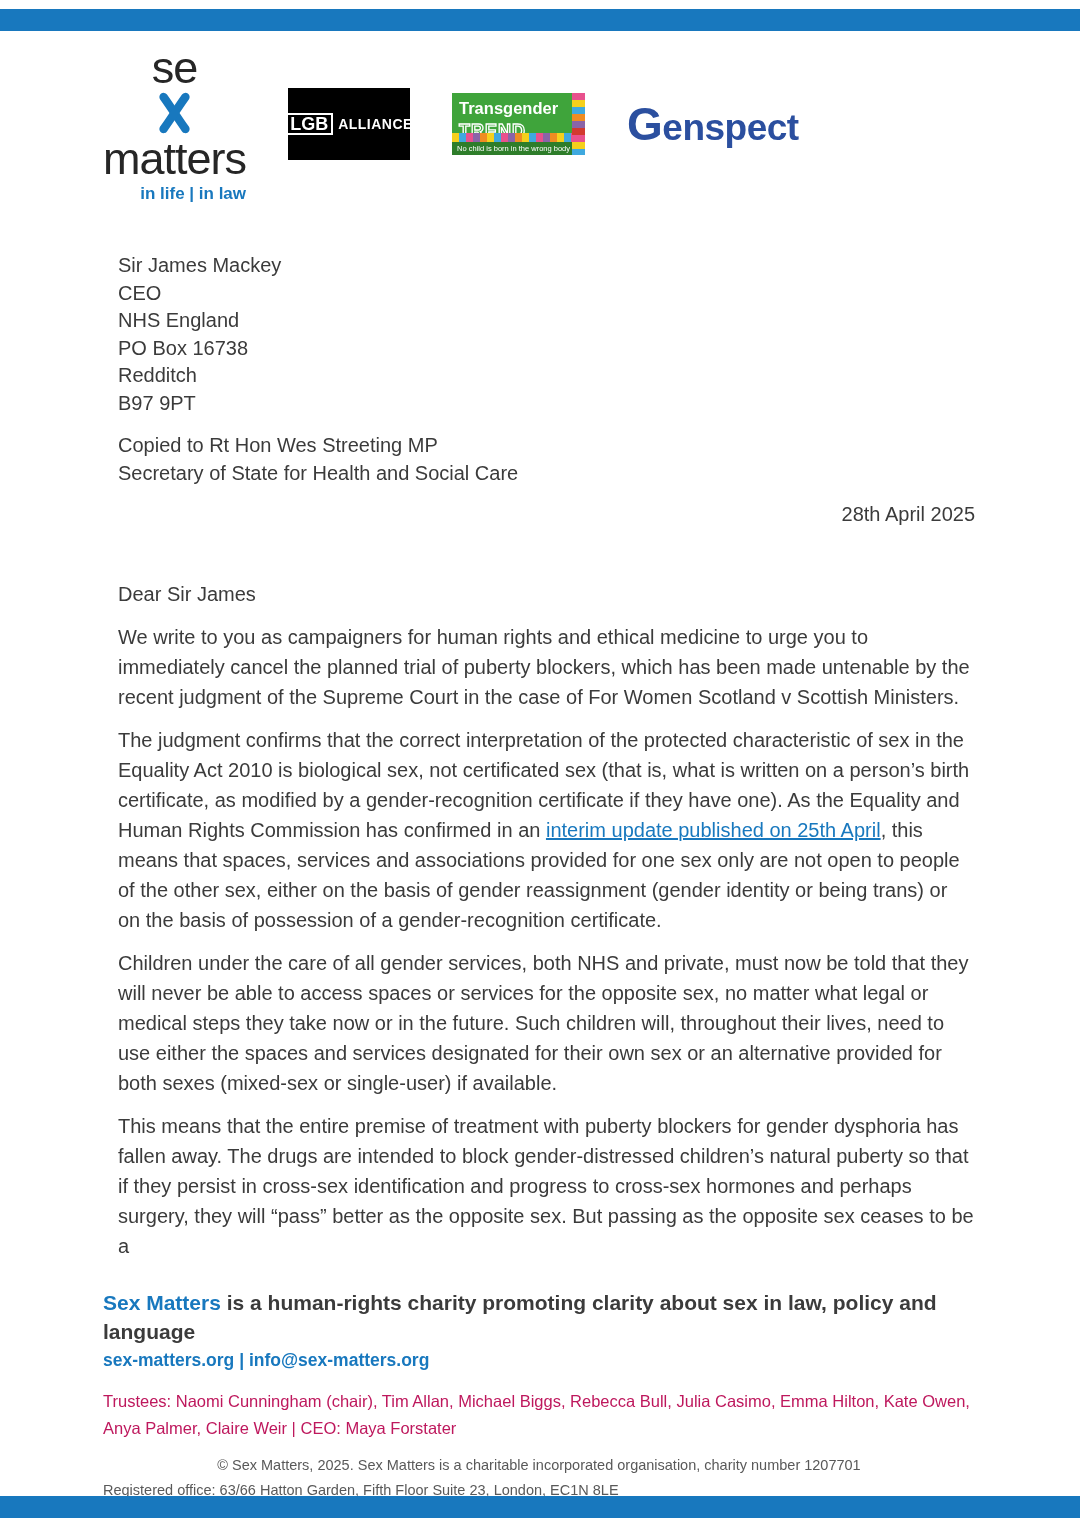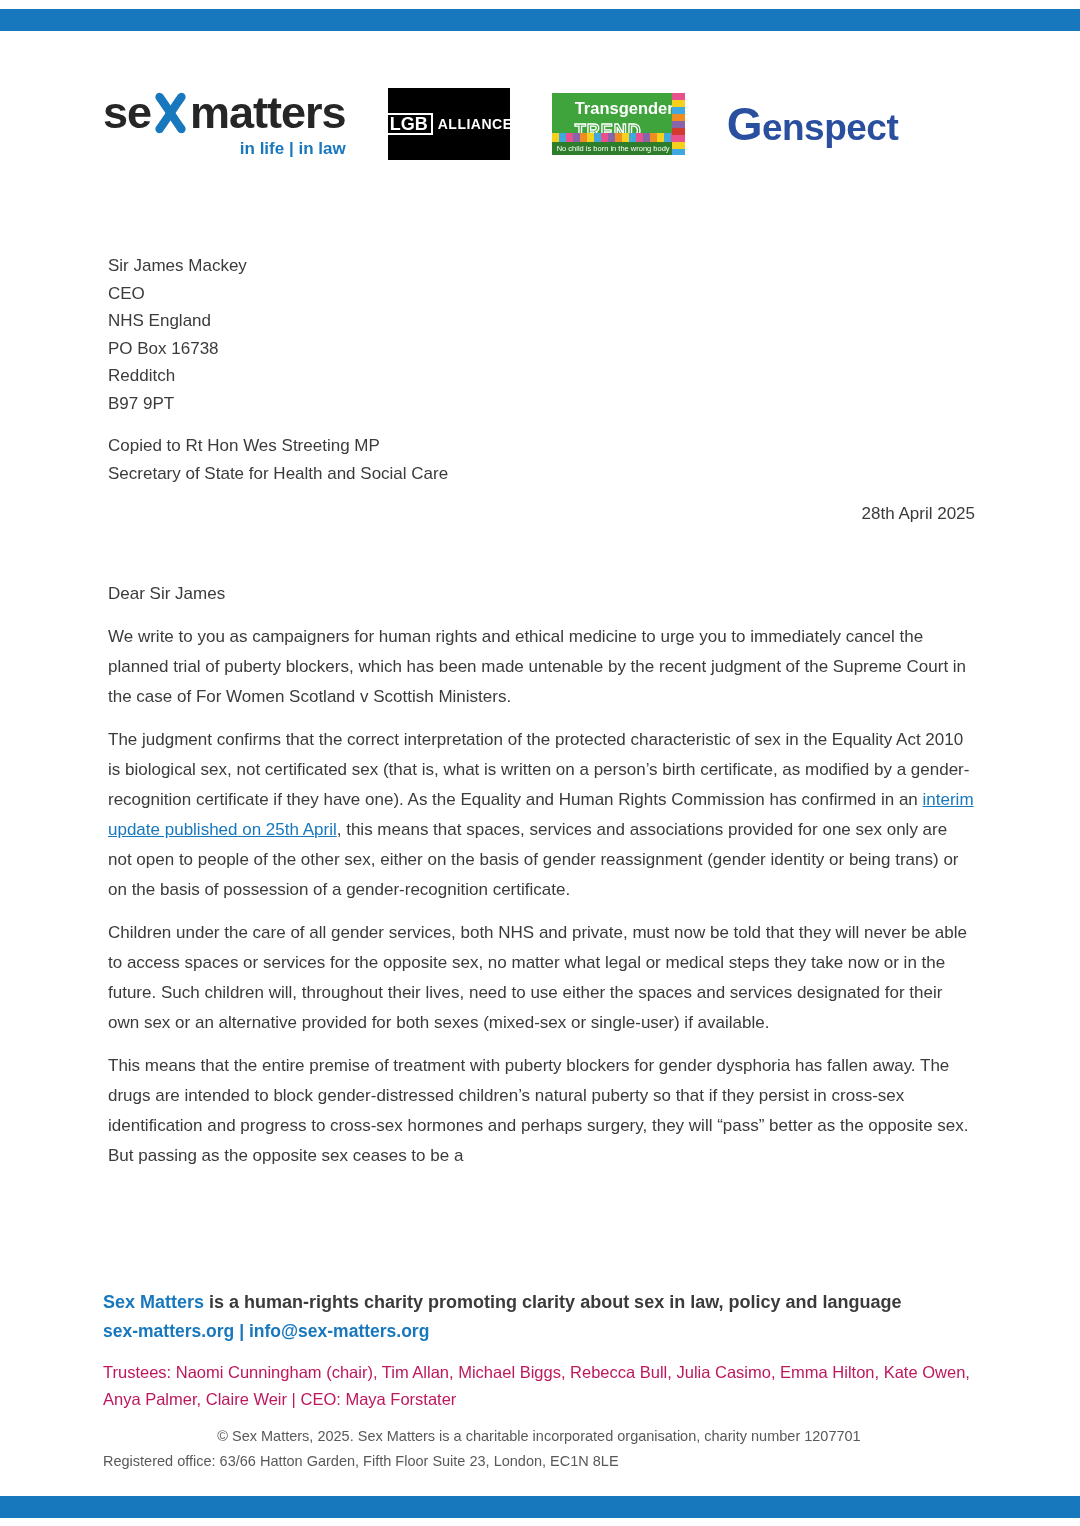--- a/index.html
+++ b/index.html
@@ -31,43 +31,43 @@
     top: 84px; left: 103px; right: 103px;
     height: 80px;
     display: flex;
     align-items: center;
     gap: 42px;
   }
 
   .sm { display: flex; flex-direction: column; align-items: flex-end; flex: none; }
   .sm-word {
     display: flex; align-items: center;
-    font-size: 45px; font-weight: bold;
-    color: #262626; letter-spacing: -1px; line-height: 1;
+    font-size: 45px; font-weight: normal;
+    color: #262626; letter-spacing: -1px; line-height: 1; flex-direction: column;
   }
   .sm-x { width: 37px; height: 46px; margin: 0 1px; }
   .sm-x path { fill: none; stroke: var(--accent, #1878be); stroke-width: 10; stroke-linecap: round; }
   .sm-tag { color: var(--accent, #1878be); font-size: 17px; font-weight: bold; margin-top: 3px; }
 
   .lgb {
     width: 122px; height: 72px; flex: none;
     background: #000;
     display: flex; align-items: center; justify-content: center; gap: 5px;
   }
   .lgb-box {
     border: 2px solid #fff; color: #fff; font-weight: bold;
     font-size: 18px; padding: 0 3px; line-height: 18px;
   }
   .lgb-word { color: #fff; font-weight: bold; font-size: 14px; letter-spacing: .5px; }
 
   .tt {
     position: relative; width: 133px; height: 62px; flex: none;
     background: var(--trend-green, #3fa43b);
     overflow: hidden;
-    padding: 5px 0 0 23px;
+    padding: 5px 0 0 7px;
   }
   .tt-l1 { color: #fff; font-weight: bold; font-size: 16.5px; line-height: 20px; }
   .tt-l2 {
     font-weight: bold; font-size: 18px; line-height: 26px; letter-spacing: 1px;
     color: transparent; -webkit-text-stroke: 1.3px #fff;
   }
   .tt-side {
     position: absolute; top: 0; right: 0; bottom: 0; width: 13px;
     background: repeating-linear-gradient(180deg,
       #e8518d 0 7px, #f5d01c 7px 14px, #3fa9df 14px 21px,
@@ -88,33 +88,33 @@
 
   .gen {
     color: var(--genspect-blue, #2b4f9f);
     font-size: 37px; font-weight: bold; letter-spacing: -0.5px; flex: none;
   }
   .gen::first-letter { font-size: 46px; }
 
   
   .content {
     position: absolute;
-    top: 252px; left: 108px; right: 105px;
-    font-size: 17px; line-height: 30px;
+    top: 252px; left: 118px; right: 105px;
+    font-size: 20px; line-height: 30px;
   }
   .address .line, .copied .line { line-height: 27.5px; }
   .copied { margin-top: 15px; }
   .date { text-align: right; margin-top: 12px; }
   .salutation { margin-top: 50px; }
   .para { margin-top: 13px; }
   .link { color: var(--accent, #1878be); text-decoration: underline; cursor: pointer; }
 
   
   .footer { position: absolute; left: 103px; right: 105px; top: 1288px; }
-  .tagline { font-weight: bold; font-size: 18px; line-height: 29px; color: #3b3b3b; }
+  .tagline { font-weight: bold; font-size: 21px; line-height: 29px; color: #3b3b3b; }
   .accent-bold { color: var(--accent, #1878be); }
   .contact { font-weight: bold; font-size: 17.5px; line-height: 29px; color: var(--accent, #1878be); }
   .flink { color: var(--accent, #1878be); text-decoration: none; cursor: pointer; }
   .trustees { margin-top: 13px; font-size: 16.5px; line-height: 27px; color: #be185d; }
   .legal { font-size: 14.5px; line-height: 24.5px; color: var(--muted, #595959); }
   .legal.first { margin-top: 11px; text-align: center; }
 </style>
 </head>
 <body>
 

